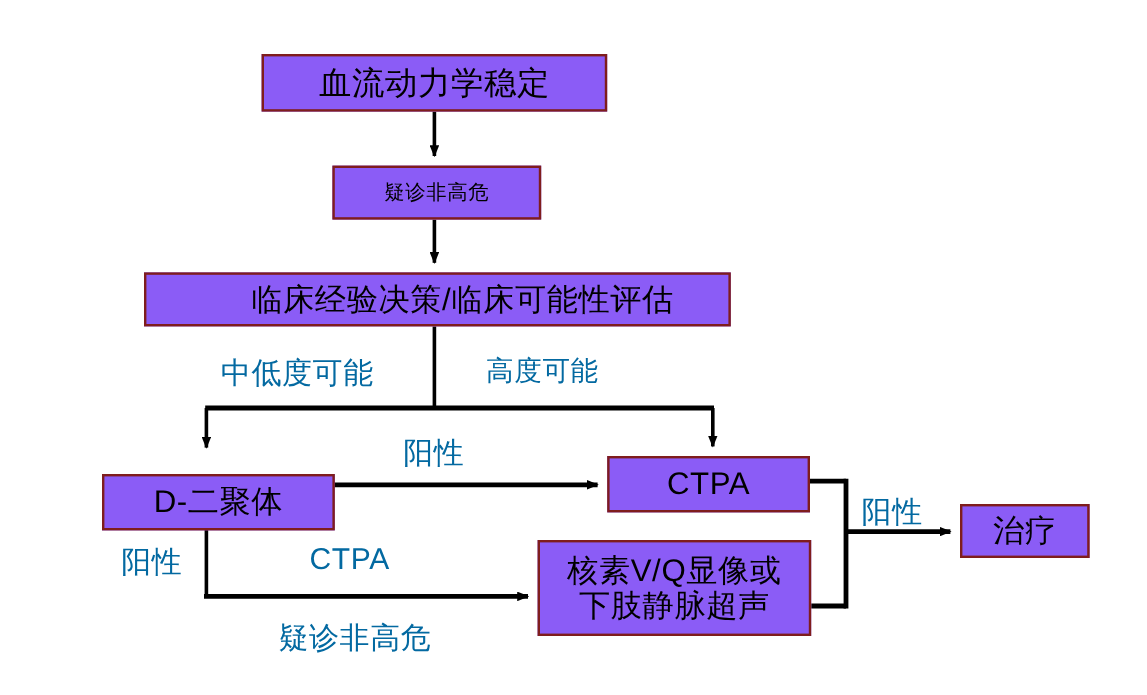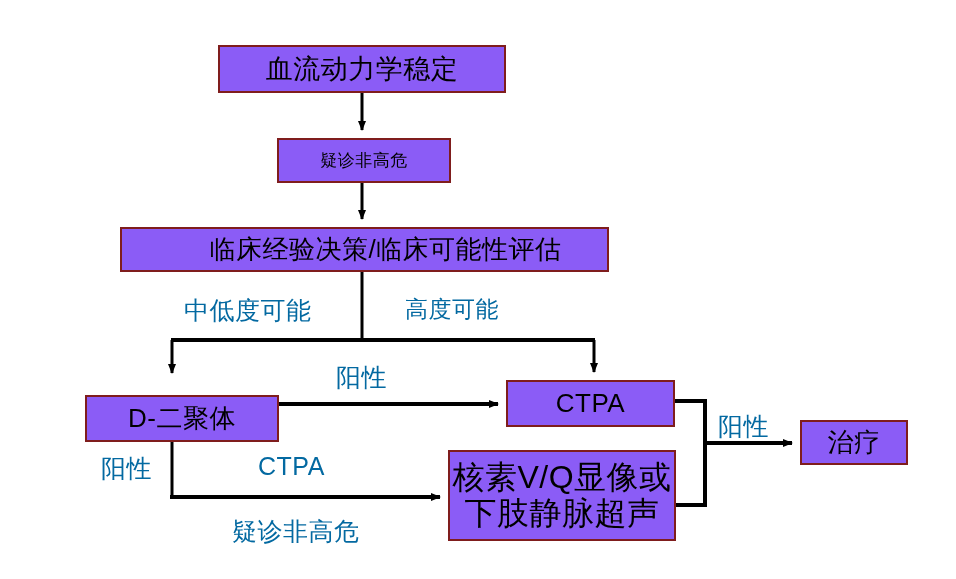--- a/index.html
+++ b/index.html
@@ -104,21 +104,21 @@
   <div class="node" style="left:218px; top:45px; width:288px; height:48px; font-size:27px;">血流动力学稳定</div>
 
   <div class="node" style="left:277px; top:138px; width:174px; height:45px; font-size:17px;">疑诊非高危</div>
 
   <div class="node" style="left:120px; top:227px; width:489px; height:45px; font-size:26px;padding-left:42px;">临床经验决策/临床可能性评估</div>
 
   <div class="node" style="left:85px; top:381px; width:194px; height:47px; font-size:26px;margin-top:14px;">D-二聚体</div>
 
   <div class="node" style="left:506px; top:380px; width:169px; height:47px; font-size:26px;">CTPA</div>
 
-  <div class="node" style="left:448px; top:450px; width:228px; height:91px; font-size:32px;">核素V/Q显像或
+  <div class="node" style="left:448px; top:450px; width:228px; height:80px; font-size:26px;">核素V/Q显像或
 下肢静脉超声</div>
 
   <div class="node" style="left:800px; top:420px; width:108px; height:45px; font-size:26px;">治疗</div>
 
   <div class="edge-label" style="left:184px; top:294px; font-size:25px;">中低度可能</div>
 
   <div class="edge-label" style="left:405px; top:294px; font-size:23px;">高度可能</div>
 
   <div class="edge-label" style="left:336px; top:361px; font-size:25px;">阳性</div>
 

